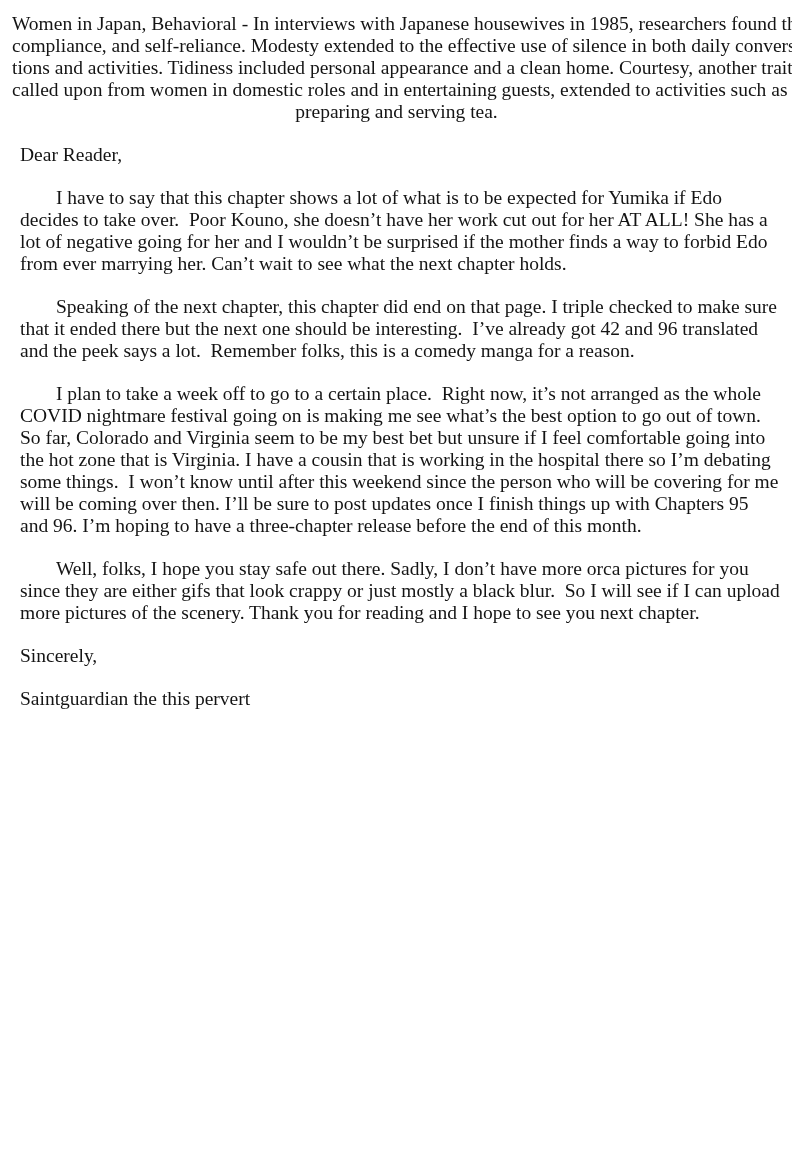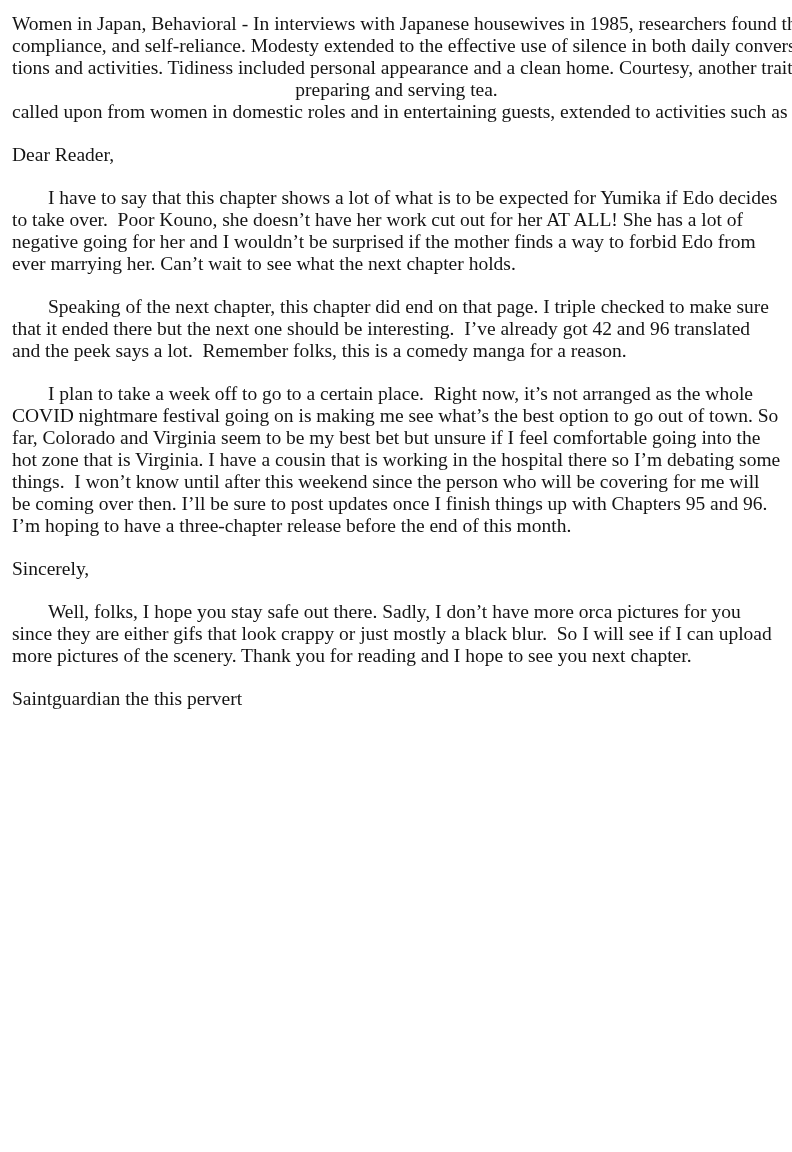--- a/index.html
+++ b/index.html
@@ -13,42 +13,42 @@
     padding: 13px 11px 0 12px;
     font-family: "Liberation Serif", "DejaVu Serif", serif;
     font-size: 19.5px;
     line-height: 22px;
     color: #141414;
     -webkit-font-smoothing: antialiased;
   }
   .quote { text-align: center; }
   .quote-line { white-space: nowrap; }
   .block {
-    margin: 21px 0 0 0;
+    margin: 21px 0 0 8px;
     white-space: pre-wrap;
     text-align: left;
   }
   .para { text-indent: 36px; }
 </style>
 </head>
 <body>
 
 <div class="page">
 
   <div class="quote">
     <div class="quote-line">Women in Japan, Behavioral - In interviews with Japanese housewives in 1985, researchers found that</div>
     <div class="quote-line">compliance, and self-reliance. Modesty extended to the effective use of silence in both daily conversa-</div>
     <div class="quote-line">tions and activities. Tidiness included personal appearance and a clean home. Courtesy, another trait, was</div>
+    <div class="quote-line">called upon from women in domestic roles and in entertaining guests, extended to activities such as</div>
     <div class="quote-line">preparing and serving tea.</div>
-    <div class="quote-line">called upon from women in domestic roles and in entertaining guests, extended to activities such as</div>
   </div>
 
   <p class="block">Dear Reader,</p>
 
   <p class="block para">I have to say that this chapter shows a lot of what is to be expected for Yumika if Edo decides to take over.  Poor Kouno, she doesn’t have her work cut out for her AT ALL! She has a lot of negative going for her and I wouldn’t be surprised if the mother finds a way to forbid Edo from ever marrying her. Can’t wait to see what the next chapter holds.</p>
   <p class="block para">Speaking of the next chapter, this chapter did end on that page. I triple checked to make sure that it ended there but the next one should be interesting.  I’ve already got 42 and 96 translated and the peek says a lot.  Remember folks, this is a comedy manga for a reason.</p>
   <p class="block para">I plan to take a week off to go to a certain place.  Right now, it’s not arranged as the whole COVID nightmare festival going on is making me see what’s the best option to go out of town. So far, Colorado and Virginia seem to be my best bet but unsure if I feel comfortable going into the hot zone that is Virginia. I have a cousin that is working in the hospital there so I’m debating some things.  I won’t know until after this weekend since the person who will be covering for me will be coming over then. I’ll be sure to post updates once I finish things up with Chapters 95 and 96. I’m hoping to have a three-chapter release before the end of this month.</p>
+  <p class="block para">Well, folks, I hope you stay safe out there. Sadly, I don’t have more orca pictures for you since they are either gifs that look crappy or just mostly a black blur.  So I will see if I can upload more pictures of the scenery. Thank you for reading and I hope to see you next chapter.</p>
+
   <p class="block">Sincerely,</p>
-
-  <p class="block para">Well, folks, I hope you stay safe out there. Sadly, I don’t have more orca pictures for you since they are either gifs that look crappy or just mostly a black blur.  So I will see if I can upload more pictures of the scenery. Thank you for reading and I hope to see you next chapter.</p>
   <p class="block">Saintguardian the this pervert</p>
 
 </div>
 
 </body></html>

